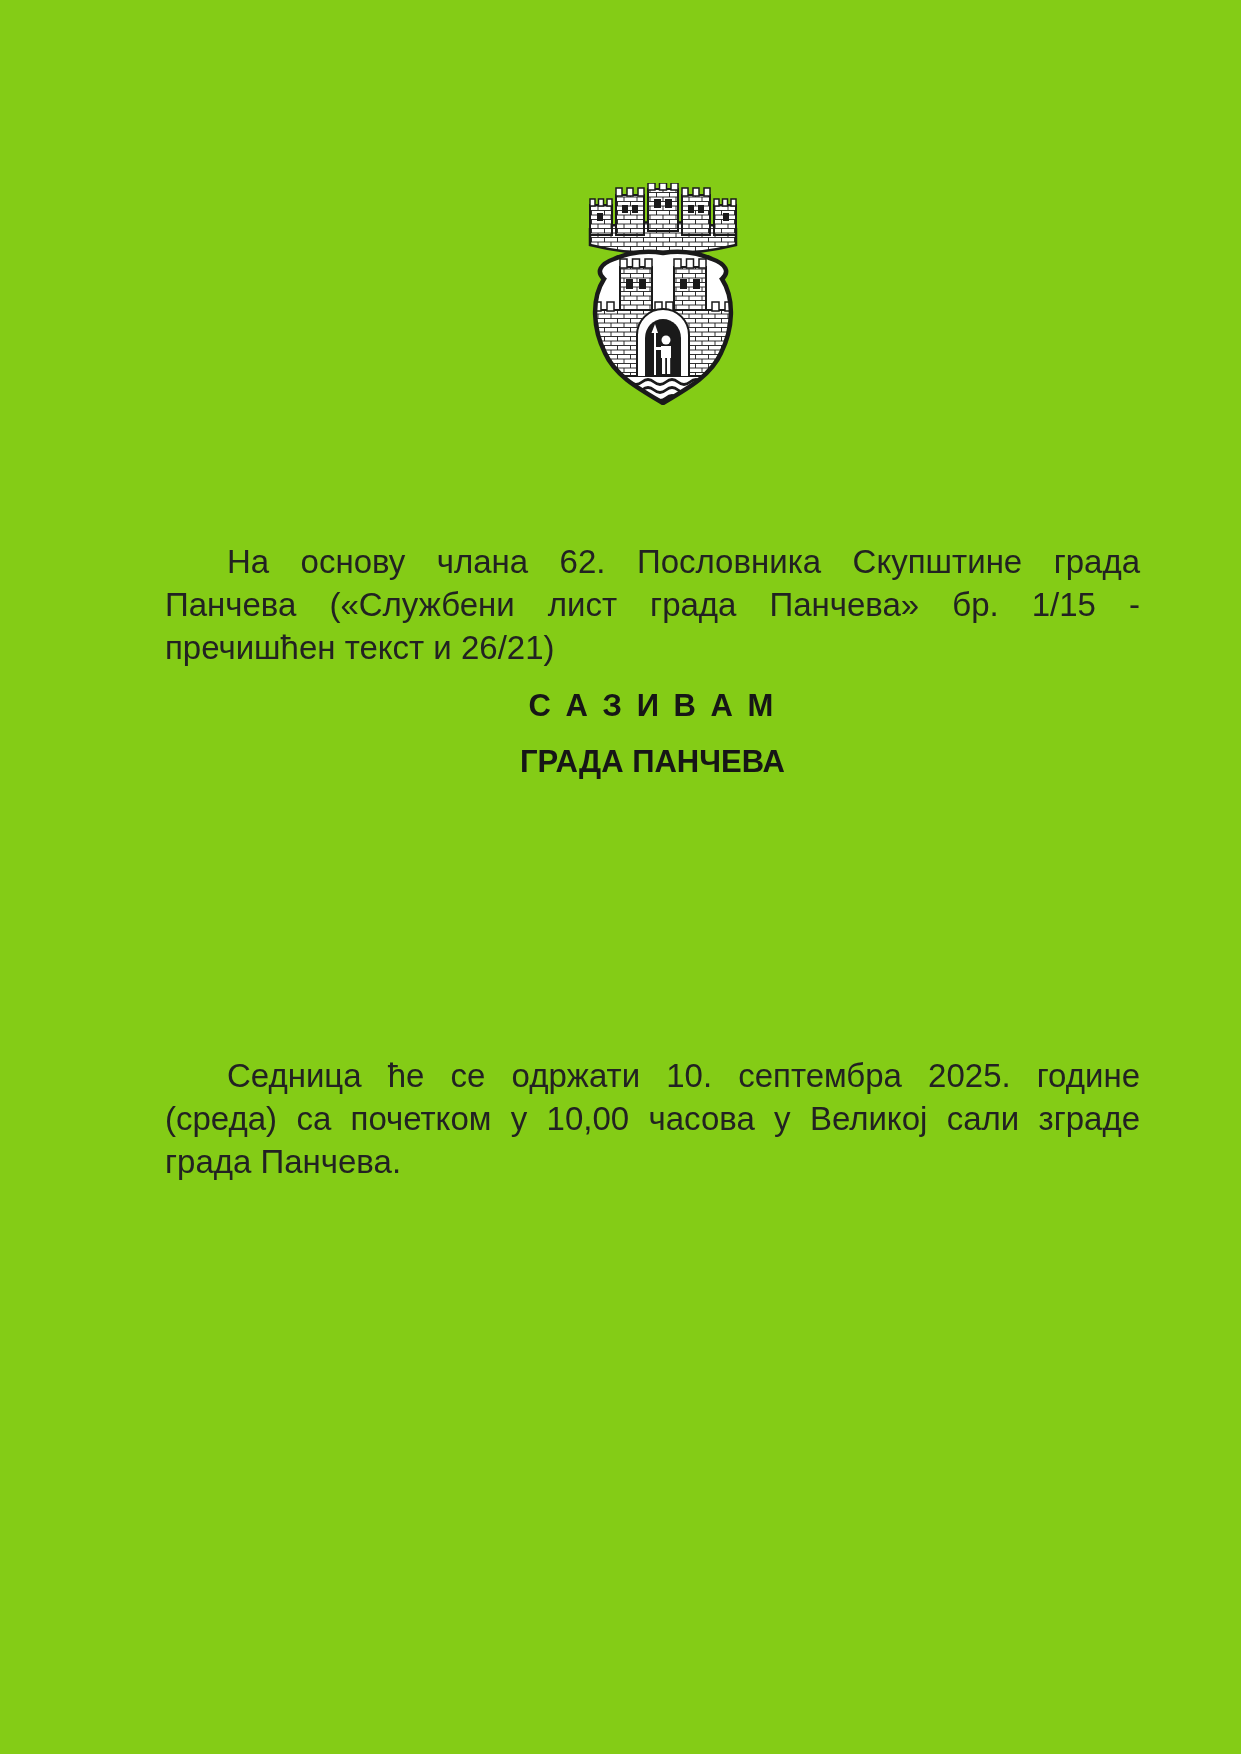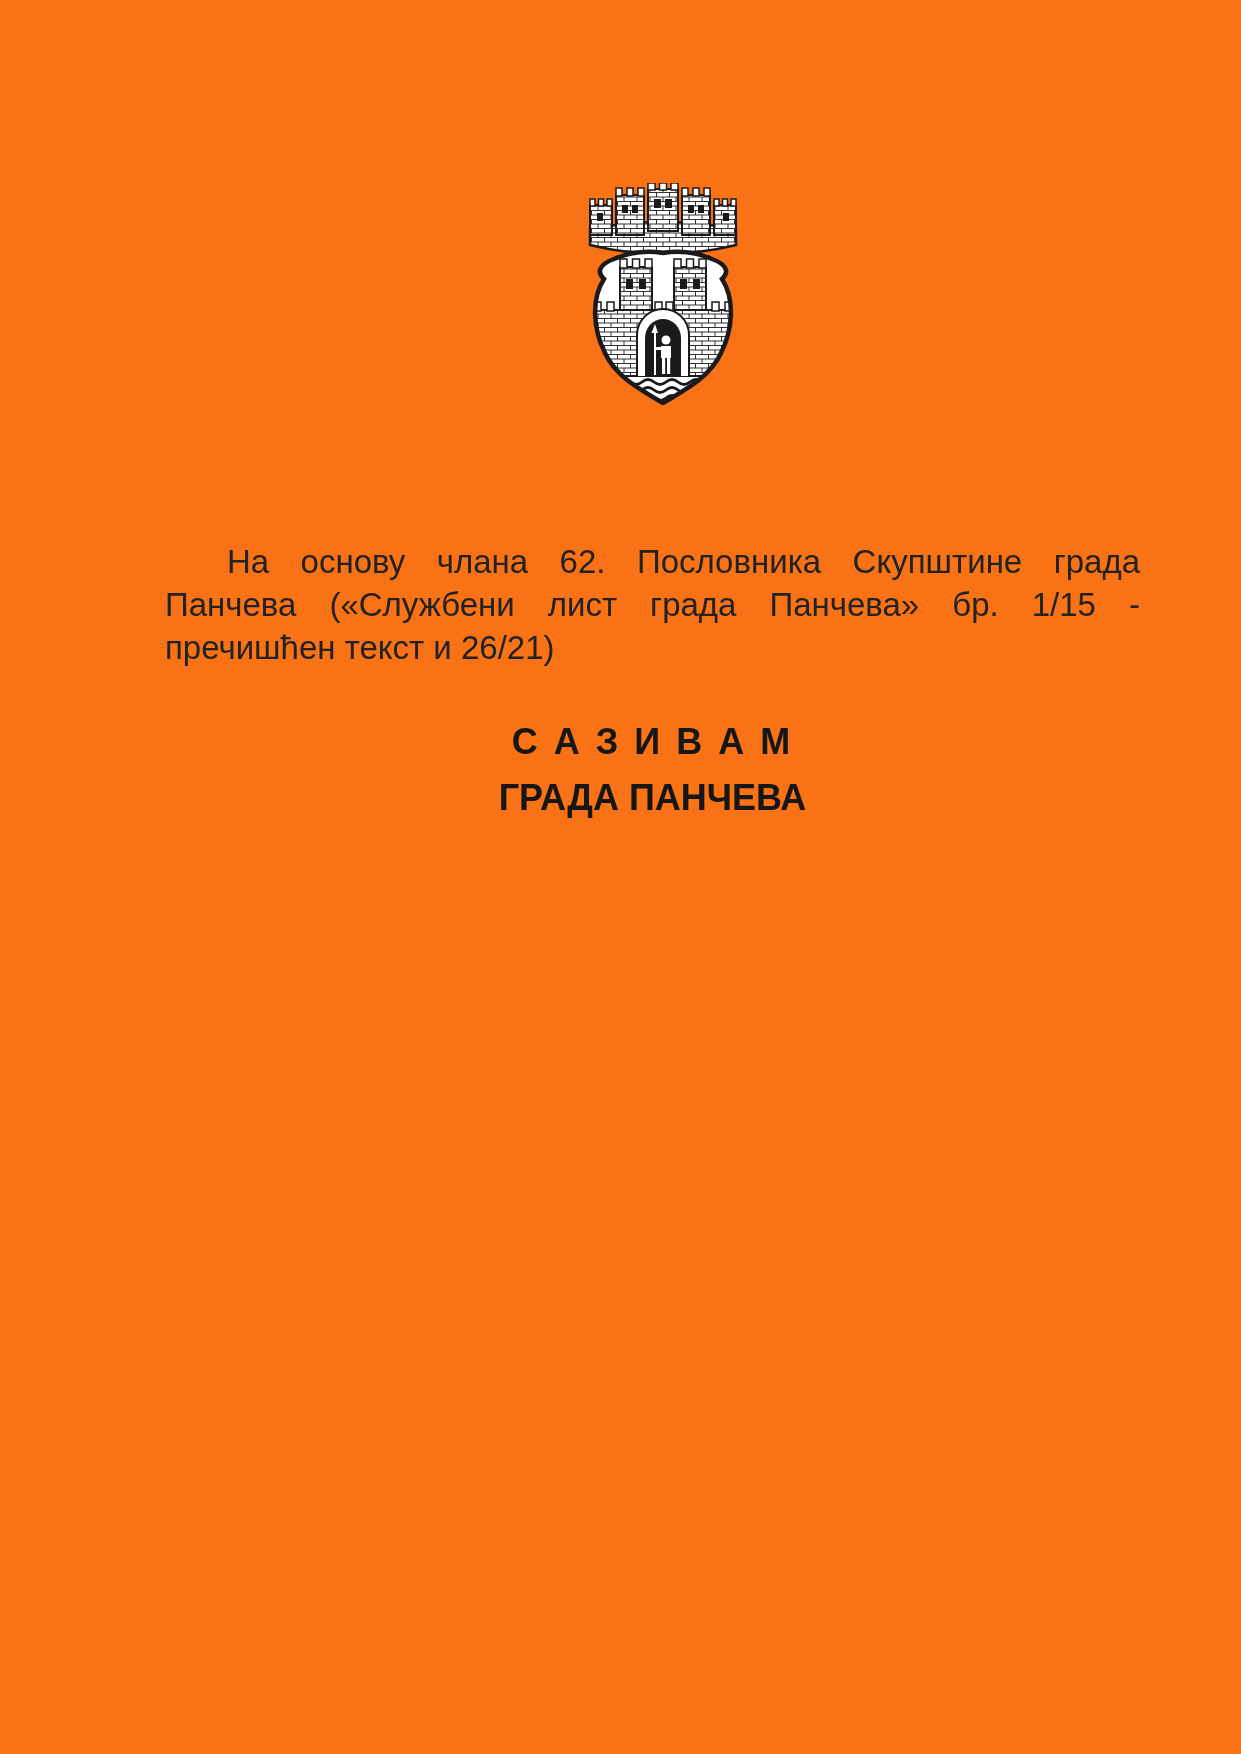--- a/index.html
+++ b/index.html
@@ -4,21 +4,21 @@
 <style>
   html, body {
     margin: 0;
     padding: 0;
     background: #ffffff;
   }
   .page {
     position: relative;
     width: 1241px;
     height: 1754px;
-    background: #f97316;
+    background: #84cc16;
     font-family: "Liberation Sans", "DejaVu Sans", sans-serif;
     color: #1f1f1f;
     overflow: hidden;
   }
   .emblem {
     position: absolute;
     left: 588px;
     top: 183px;
     width: 150px;
     height: 222px;
@@ -36,26 +36,26 @@
   .line {
     text-align: justify;
     text-align-last: left;
     white-space: normal;
   }
   .line.just { text-align-last: justify; }
   .line.indent { padding-left: 62px; }
   .heading {
     position: absolute;
     left: 165px;
-    top: 714px;
+    top: 678px;
     width: 975px;
     text-align: center;
     font-weight: bold;
     color: #161616;
-    font-size: 36px;
+    font-size: 31px;
     line-height: 56px;
   }
   .heading .h-line1 { letter-spacing: 3px; }
 </style>
 </head>
 <body>
 
 <div class="page">
 
   <div class="emblem">
@@ -180,14 +180,19 @@
     <div class="line just indent">На основу члана 62. Пословника Скупштине града</div>
     <div class="line just">Панчева («Службени лист града Панчева» бр. 1/15 -</div>
     <div class="line">пречишћен текст и 26/21)</div>
   </div>
 
   <div class="heading">
     <div class="h-line1">С А З И В А М</div>
     <div class="h-line3">ГРАДА ПАНЧЕВА</div>
   </div>
 
+  <div class="paragraph p-body">
+    <div class="line just indent">Седница ће се одржати 10. септембра 2025. године</div>
+    <div class="line just">(среда) са почетком у 10,00 часова у Великој сали зграде</div>
+    <div class="line">града Панчева.</div>
+  </div>
 
 </div>
 
 </body></html>

